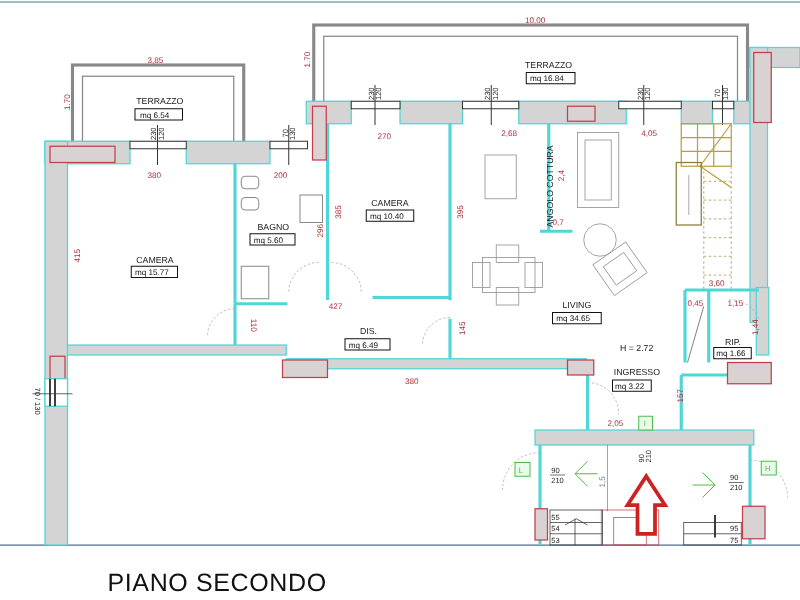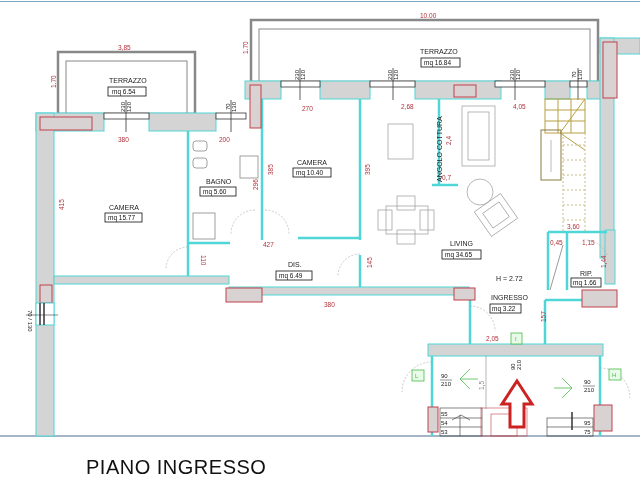--- a/index.html
+++ b/index.html
@@ -281,13 +281,13 @@
     <rect x="511" y="333" width="11" height="11" fill="#e8fbe8" stroke="#4cbb4c" stroke-width="0.8"></rect>
     <text class="dimk" x="515" y="341" style="fill:#4cbb4c">I</text>
     <rect x="609" y="369" width="12" height="11" fill="#e8fbe8" stroke="#4cbb4c" stroke-width="0.8"></rect>
     <text class="dimk" x="612" y="377" style="fill:#4cbb4c">H</text>
 
     <path d="M460 379 L470 369 M460 379 L470 389 M460 379 L478 379" stroke="#4cbb4c" stroke-width="0.8" fill="none"></path>
     <path d="M572 388 L562 378 M572 388 L562 398 M572 388 L554 388" stroke="#4cbb4c" stroke-width="0.8" fill="none"></path>
   </g>
 </svg>
 
-<div class="title">PIANO INGRESSO</div>
+<div class="title">PIANO SECONDO</div>
 
 </body></html>

